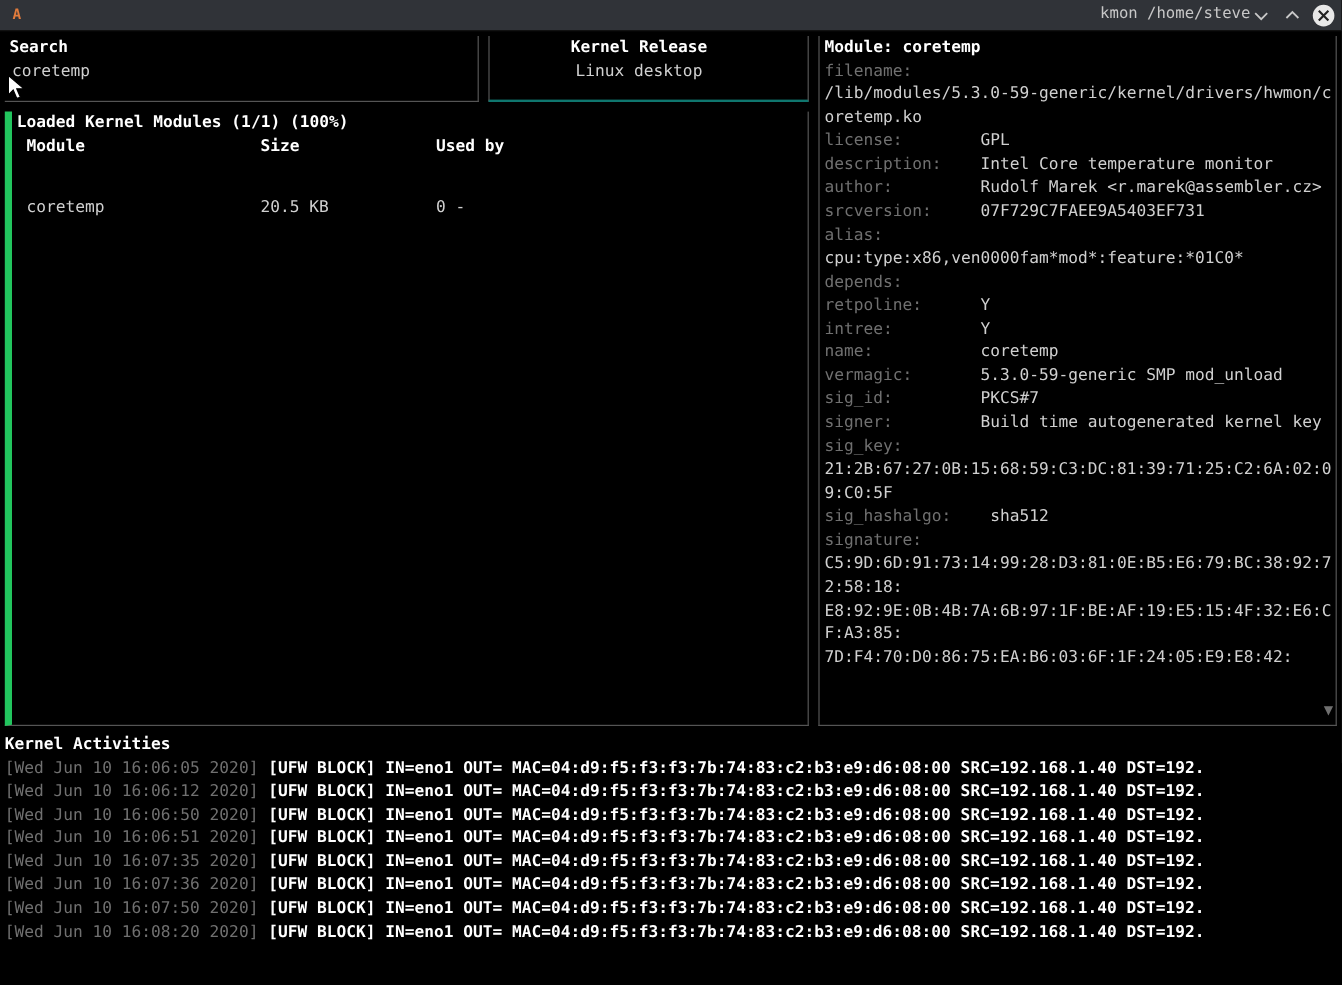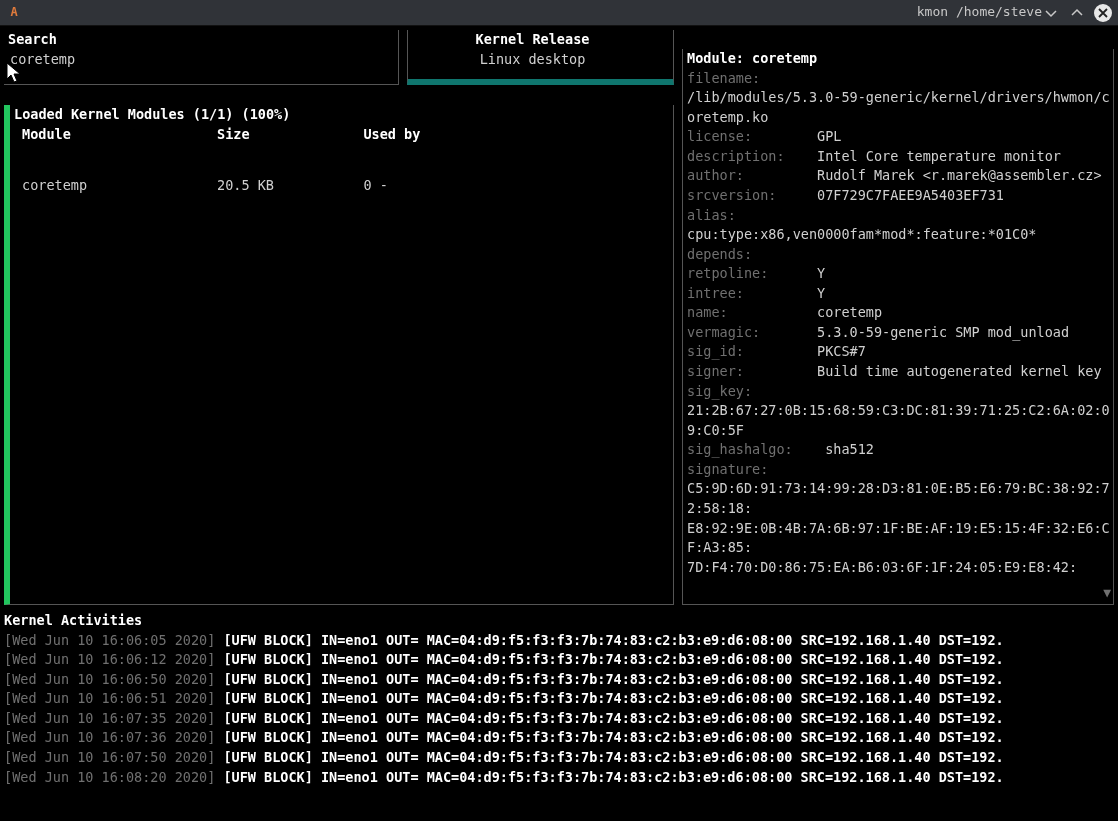--- a/index.html
+++ b/index.html
@@ -75,47 +75,46 @@
     width: 670px;
     display: flex;
     flex-direction: column;
   }
   .right-col {
     flex: 1;
     border-left: 1px solid #555;
     border-right: 1px solid #555;
     border-bottom: 1px solid #555;
     position: relative;
-    margin-top: 19px;
   }
   .panel {
     position: relative;
   }
   .panel-title {
     color: #ffffff;
     font-weight: bold;
   }
   .search-row {
     display: flex;
     gap: 8px;
     height: 55px;
-    margin-bottom: 20px;
+    margin-bottom: 8px;
     justify-content: space-between;
   }
   .search-box {
     width: 395px;
     border-right: 1px solid #555;
     border-bottom: 1px solid #555;
     padding: 0 4px 4px 4px;
   }
   .kernel-box {
     flex: 1;
     border-left: 1px solid #555;
     border-right: 1px solid #555;
-    border-bottom: 6px solid #0f766e;
+    border-bottom: 2px solid #0f766e;
     text-align: center;
     padding: 0 20px 4px 4px;
   }
   .modules-box {
     flex: 1;
     border-left: 6px solid #22c55e;
     border-right: 1px solid #555;
     border-bottom: 1px solid #555;
     padding: 0 4px 4px 4px;
     position: relative;

